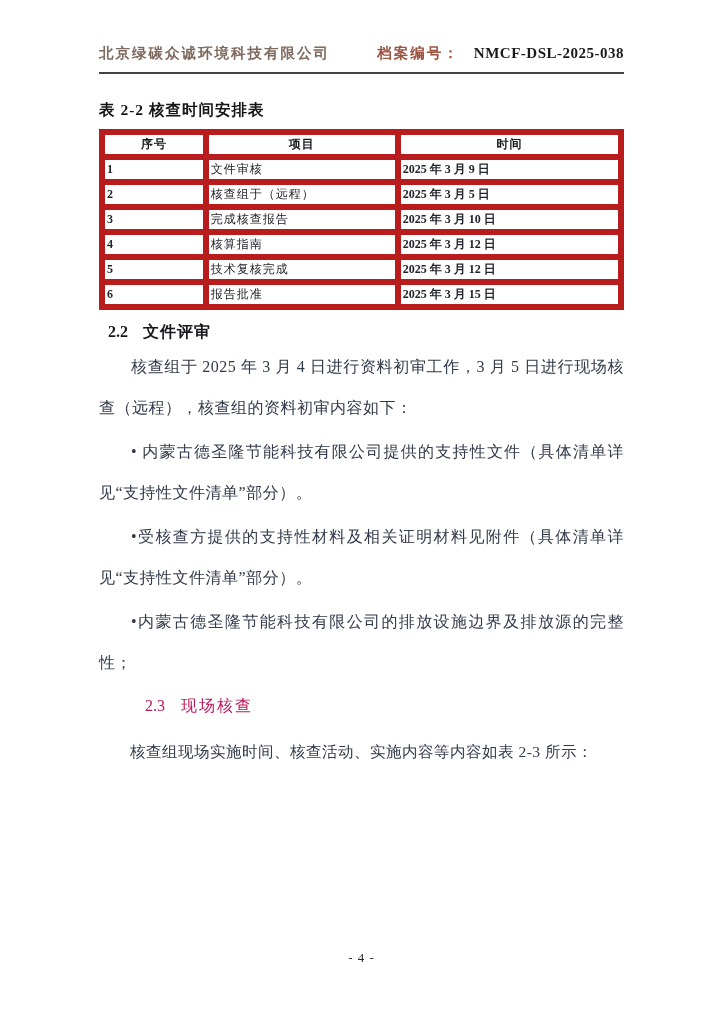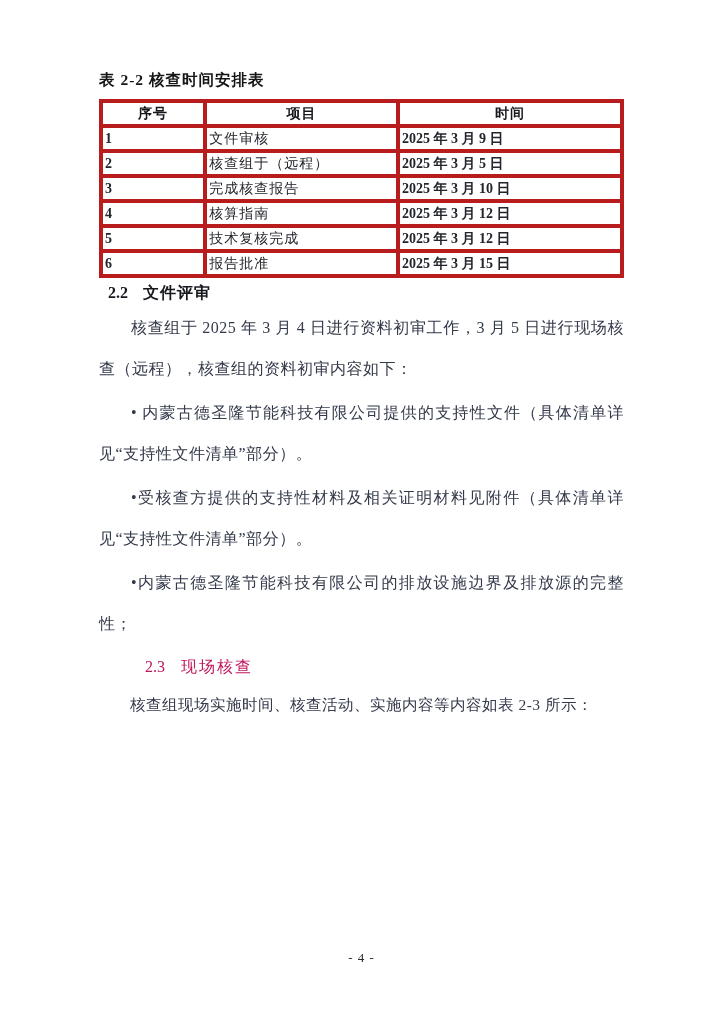--- a/index.html
+++ b/index.html
@@ -55,41 +55,41 @@
     color: #151515;
     letter-spacing: 1px;
   }
   table.schedule {
     margin-top: 8px;
     width: 100%;
     border-collapse: collapse;
     table-layout: fixed;
   }
   table.schedule th, table.schedule td {
-    border: 4px solid #b91c1c;
+    border: 6px solid #b91c1c;
     height: 25px;
     vertical-align: middle;
-    font-size: 14px;
+    font-size: 12px;
     color: #23252c;
     padding: 0 2px;
   }
   table.schedule { border: 1.5px solid #2e2c2b; }
   table.schedule th {
     font-weight: 700;
     color: #17181d;
     letter-spacing: 1px;
   }
   col.c1 { width: 20%; }
   col.c2 { width: 37%; }
   col.c3 { width: 43%; }
   td.num, td.date { font-weight: 700; color: #20222a; }
   td.item { letter-spacing: 1px; }
   
   .sec-heading {
-    margin-top: 5px;
+    margin-top: 12px;
     margin-left: 9px;
     font-size: 16px;
     font-weight: 700;
     color: #16181d;
     letter-spacing: 1px;
   }
   .sec-heading .sec-num { margin-right: 15px; letter-spacing: 0; }
   .sec-heading-plain {
     margin-top: 13px;
     margin-left: 46px;
@@ -102,21 +102,21 @@
   p.para {
     margin-top: 3px;
     font-size: 16px;
     line-height: 41px;
     text-align: justify;
     text-indent: 2em;
     color: #333a4a;
     letter-spacing: 0.5px;
   }
   p.para-last {
-    margin-top: 12px;
+    margin-top: 20px;
     font-size: 15.5px;
     line-height: 30px;
     text-indent: 2em;
     color: #333a4a;
     letter-spacing: 0.5px;
   }
   
   .page-footer {
     position: absolute;
     bottom: 58px;
@@ -127,20 +127,27 @@
     color: #2a2a2a;
     letter-spacing: 1px;
   }
 </style>
 </head>
 <body>
 
 <div class="page">
   <div class="content">
 
+    <div class="doc-header">
+      <span class="company-name">北京绿碳众诚环境科技有限公司</span>
+      <span class="archive">
+        <span class="archive-label">档案编号：</span>
+        <span class="archive-number">NMCF-DSL-2025-038</span>
+      </span>
+    </div>
 
     <div class="table-title">表 2-2  核查时间安排表</div>
 
     <table class="schedule">
       <colgroup>
           <col class="c1">
           <col class="c2">
           <col class="c3">
         </colgroup>
       <thead>

